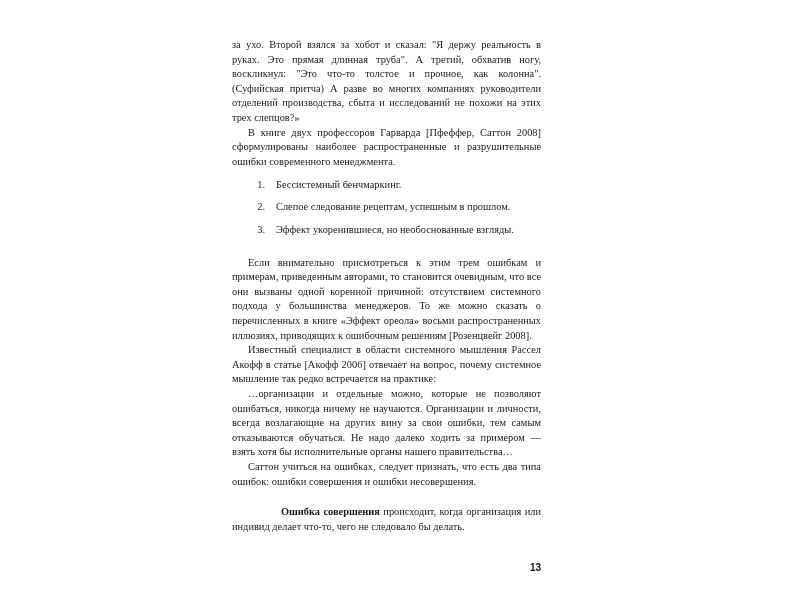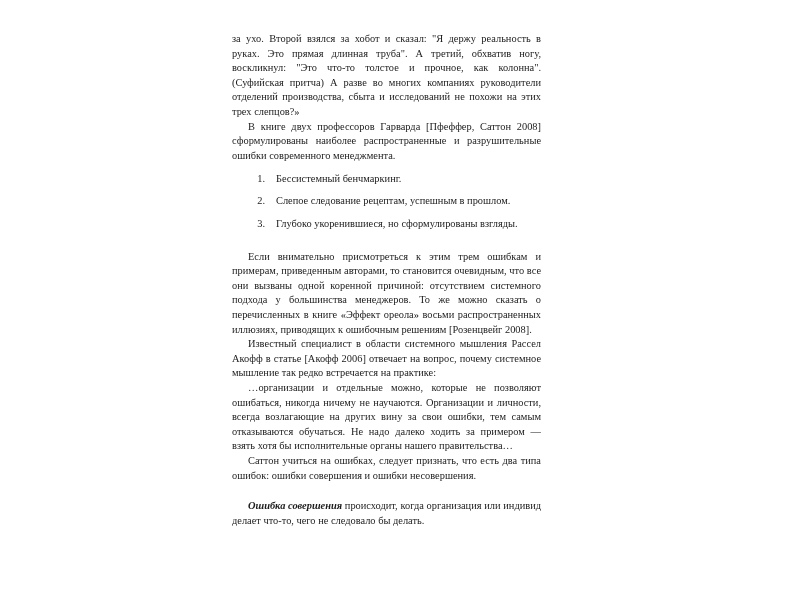--- a/index.html
+++ b/index.html
@@ -35,21 +35,21 @@
     font-family: "Liberation Sans", sans-serif;
     font-size: 8.5px;
     letter-spacing: 0.3px;
     color: #2b2b2b;
   }
 
   
   .text-column {
     position: absolute;
     left: 232px;
-    top: 32px;
+    top: 38px;
     width: 309px;
   }
 
   p.para {
     margin: 0;
     font-size: 10.4px;
     line-height: 14.6px;
     text-align: justify;
     text-justify: inter-word;
     color: #1c1c1c;
@@ -63,21 +63,21 @@
   p.space-before {
     margin-top: 8px;
   }
 
   p.quote-line {
     text-indent: 16px;
   }
 
   .lead-in {
     font-weight: bold;
-    font-style: italic;
+    margin-left: 33px;
   }
 
   
   ol.numbered {
     margin: 9px 0 0 0;
     padding: 0 0 0 0;
     list-style: none;
     counter-reset: item;
   }
   ol.numbered li {
@@ -130,21 +130,21 @@
       <li>
         <span class="num">1.</span>
         <span>Бессистемный бенчмаркинг.</span>
       </li>
       <li>
         <span class="num">2.</span>
         <span>Слепое следование рецептам, успешным в прошлом.</span>
       </li>
       <li>
         <span class="num">3.</span>
-        <span>Глубоко укоренившиеся, но сформулированы взгляды.</span>
+        <span>Эффект укоренившиеся, но необоснованные взгляды.</span>
       </li>
     </ol>
 
     <div class="block-gap-md"></div>
 
     <p class="para indent">Если внимательно присмотреться к этим трем ошибкам и примерам, приведенным авторами, то становится очевидным, что все они вызваны одной коренной причиной: отсутствием системного подхода у большинства менеджеров. То же можно сказать о перечисленных в книге «Эффект ореола» восьми распространенных иллюзиях, приводящих к ошибочным решениям [Розенцвейг 2008].</p>
 
     <p class="para indent">Известный специалист в области системного мышления Рассел Акофф в статье [Акофф 2006] отвечает на вопрос, почему системное мышление так редко встречается на практике:</p>
 
 
@@ -154,14 +154,15 @@
 
     <div class="block-gap-sm"></div>
 
     <p class="para indent space-before">
       <span class="lead-in">Ошибка совершения</span><span> происходит, когда организация или индивид делает что-то, чего не следовало бы делать.</span>
     </p>
 
 
   </div>
 
+  <div class="folio">13</div>
 
 </div>
 
 </body></html>

